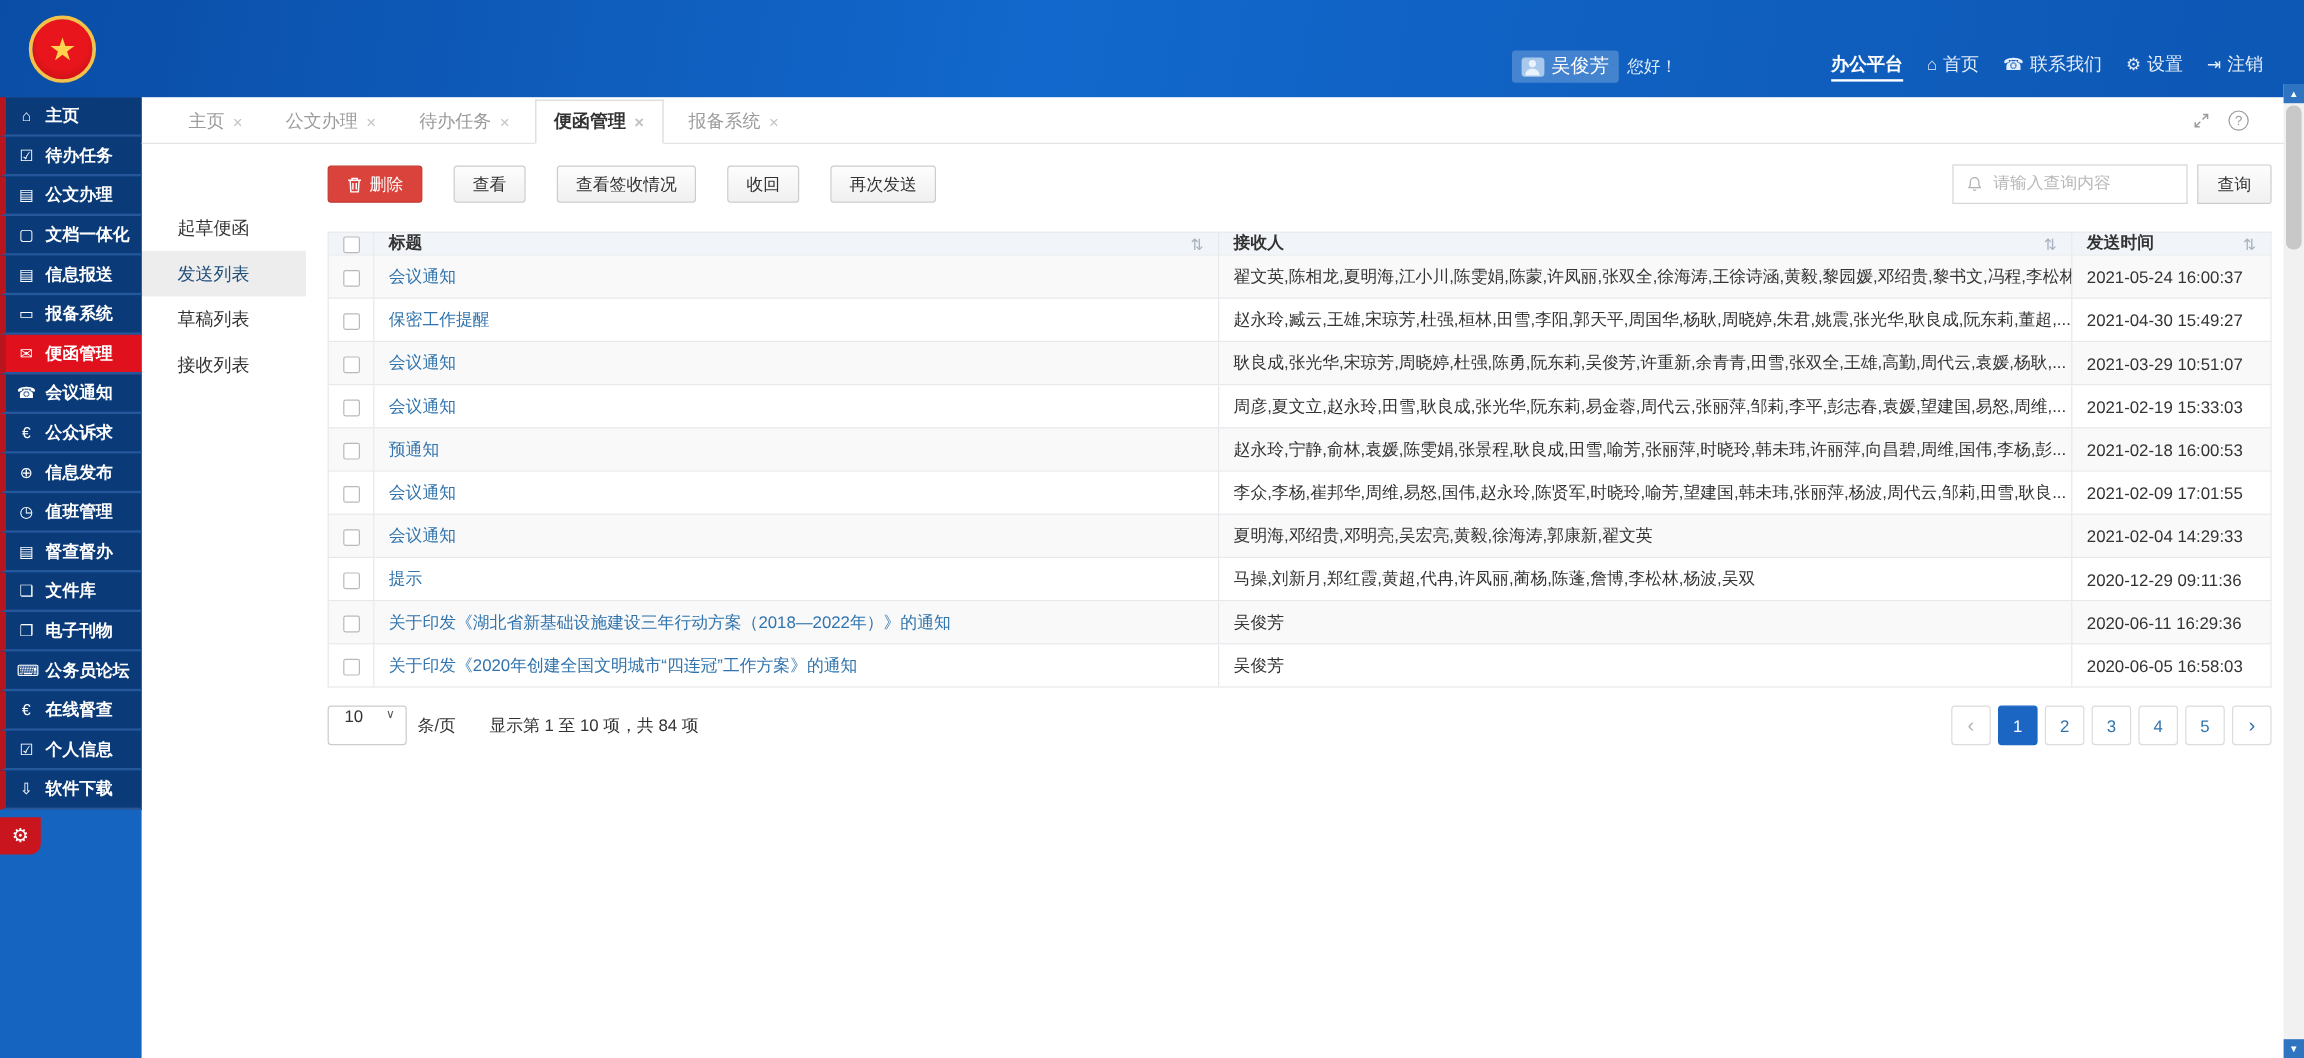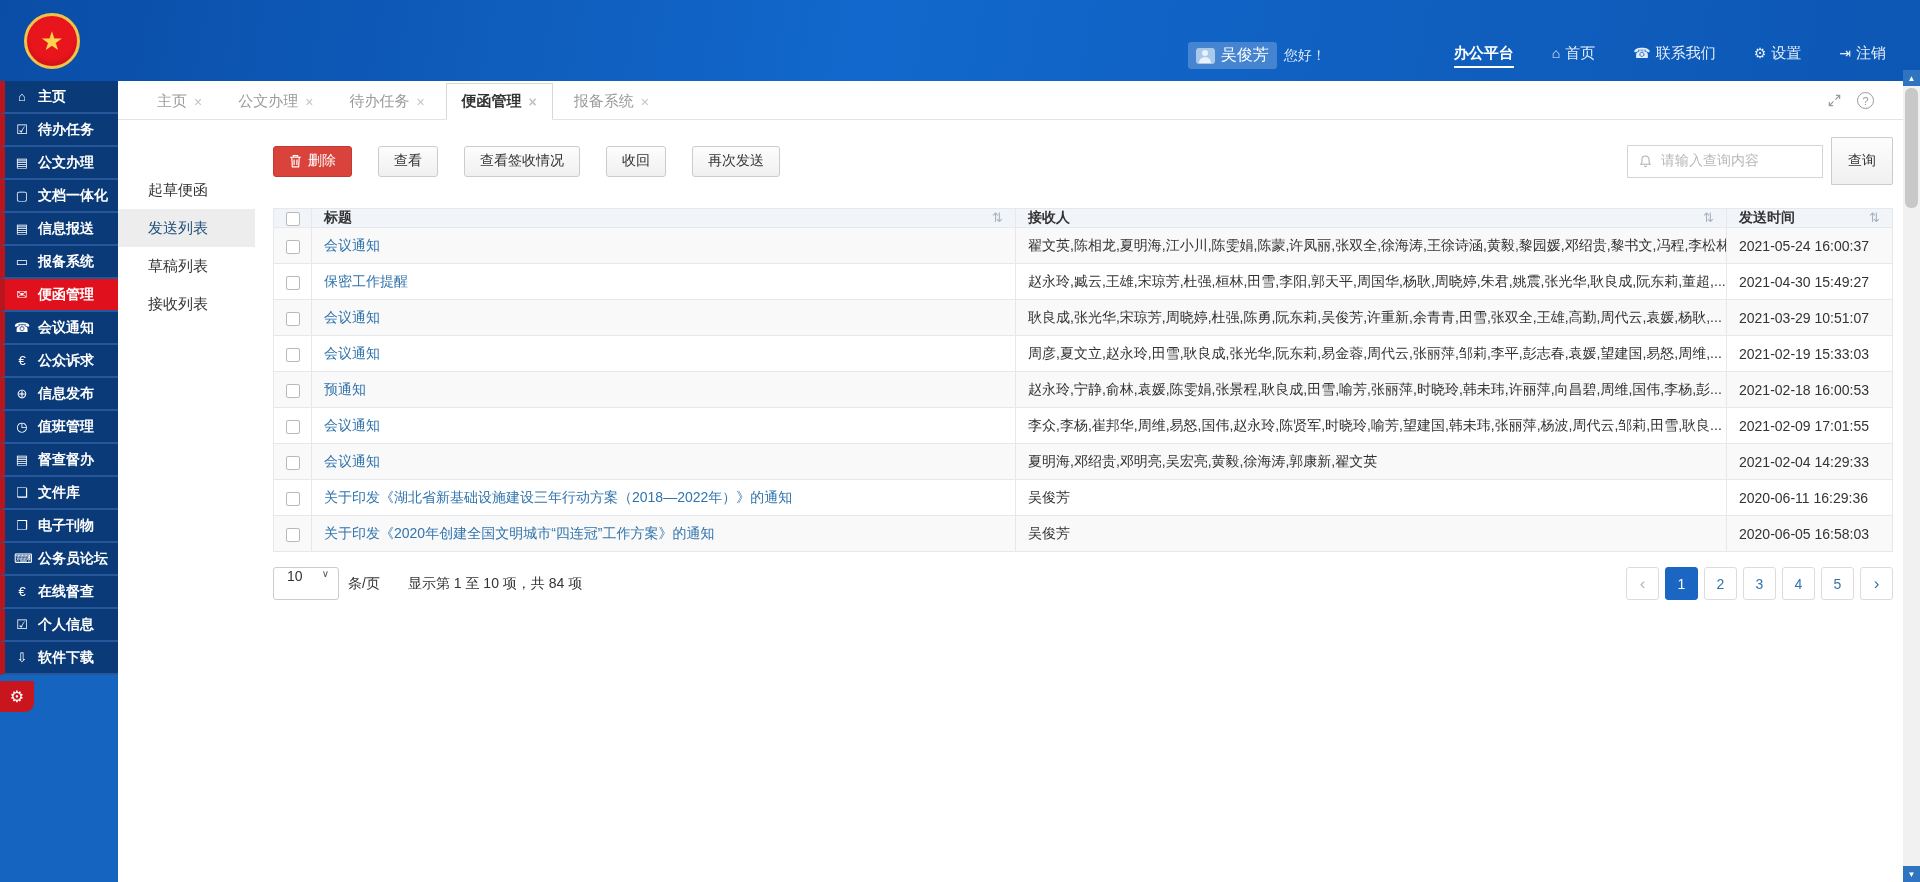--- a/index.html
+++ b/index.html
@@ -17,21 +17,21 @@
                   text-shadow:1px 2px 2px rgba(0,0,0,.35); }
   .header-right { margin-left:auto; display:flex; align-items:center; align-self:flex-end; padding-bottom:12px; }
   .user-area { display:flex; align-items:center; gap:7px; margin-right:128px; }
   .user-badge { display:flex; align-items:center; gap:6px; background:rgba(255,255,255,.22);
                 padding:3px 8px; border-radius:3px; }
   .avatar { width:19px; height:16px; background:#a9c9ec; border-radius:3px; position:relative; }
   .avatar::before { content:""; position:absolute; top:2px; left:6px; width:6px; height:6px; border-radius:50%; background:#eaf2fb; }
   .avatar::after  { content:""; position:absolute; bottom:1px; left:3px; width:12px; height:6px; border-radius:6px 6px 0 0; background:#eaf2fb; }
   .user-name { color:#fff; font-size:16px; }
   .user-greeting { color:#dcebfa; font-size:14px; }
-  .top-nav { display:flex; align-items:center; gap:38px; padding-right:34px; }
+  .top-nav { display:flex; align-items:center; gap:20px; padding-right:34px; }
   .nav-item { display:flex; align-items:center; gap:5px; color:#e4eefb; font-size:15px; padding-bottom:5px; cursor:pointer; }
   .nav-item .nicon { font-size:14px; }
   .nav-item.active { color:#fff; font-weight:bold; border-bottom:2px solid #fff; padding-bottom:3px; }
 
   
   .main-wrap { display:flex; height:801px; }
 
   
   .sidebar { width:118px; background:#1565c0; flex-shrink:0; position:relative; }
   .side-item { height:33px; display:flex; align-items:center; gap:8px; padding-left:9px;
@@ -62,27 +62,27 @@
 
   
   .toolbar { display:flex; align-items:center; }
   .btn { height:31px; padding:0 15px; border:1px solid #ccc; background:linear-gradient(#fdfdfd,#f0f0f0);
          border-radius:3px; font-size:14px; color:#333; margin-right:26px; display:flex; align-items:center; gap:6px; cursor:pointer; }
   .btn.danger { background:#d9433b; border-color:#c23a32; color:#fff; }
   .toolbar-right { margin-left:auto; display:flex; align-items:center; }
   .search-box { display:flex; align-items:center; gap:8px; width:196px; height:33px; border:1px solid #d5d5d5; padding:0 10px; background:#fff; }
   .search-box input { border:none; outline:none; flex:1; font-size:14px; color:#333; font-family:Liberation Mono, monospace; min-width:0; }
   .search-box input::placeholder { color:#b8b8b8; }
-  .search-btn { height:48px; padding:0 16px; border:1px solid #ccc; background:linear-gradient(#fdfdfd,#f0f0f0);
+  .search-btn { height:33px; padding:0 16px; border:1px solid #ccc; background:linear-gradient(#fdfdfd,#f0f0f0);
                 border-radius:0 2px 2px 0; font-size:14px; color:#333; margin-left:8px; cursor:pointer; }
 
   
   table { width:100%; border-collapse:collapse; table-layout:fixed; margin-top:23px; }
   th, td { border:1px solid #e6e8eb; padding:0 12px; white-space:nowrap; overflow:hidden; }
-  thead th { background:#f1f4f8; height:16px; font-size:14px; color:#333; text-align:center;font-family:Liberation Serif, serif; }
+  thead th { background:#f1f4f8; height:16px; font-size:14px; color:#333; text-align:center; }
   .th-flex { display:flex; align-items:center; justify-content:space-between; }
   .sort-icon { color:#a8b3c0; font-size:13px; font-weight:normal; cursor:pointer; }
   tbody td { height:36px; font-size:14px; color:#333; }
   tbody tr:nth-child(odd) { background:#f9f9f9; }
   tbody tr:nth-child(even) { background:#fff; }
   .cb { width:14px; height:14px; border:1px solid #b9b9b9; border-radius:2px; background:#fff; display:inline-block; vertical-align:middle; cursor:pointer; }
   a.row-link { color:#3174ad; text-decoration:none; cursor:pointer; }
 
   
   .pager-row { display:flex; align-items:center; margin-top:15px; font-size:14px; color:#333; }
@@ -357,20 +357,26 @@
               <td>2021-02-09 17:01:55</td>
             </tr>
             <tr>
               <td><span class="cb"></span></td>
               <td><a class="row-link">会议通知</a></td>
               <td>夏明海,邓绍贵,邓明亮,吴宏亮,黄毅,徐海涛,郭康新,翟文英</td>
               <td>2021-02-04 14:29:33</td>
             </tr>
             <tr>
               <td><span class="cb"></span></td>
+              <td><a class="row-link">提示</a></td>
+              <td>马操,刘新月,郑红霞,黄超,代冉,许凤丽,蔺杨,陈蓬,詹博,李松林,杨波,吴双</td>
+              <td>2020-12-29 09:11:36</td>
+            </tr>
+            <tr>
+              <td><span class="cb"></span></td>
               <td><a class="row-link">关于印发《湖北省新基础设施建设三年行动方案（2018—2022年）》的通知</a></td>
               <td>吴俊芳</td>
               <td>2020-06-11 16:29:36</td>
             </tr>
             <tr>
               <td><span class="cb"></span></td>
               <td><a class="row-link">关于印发《2020年创建全国文明城市“四连冠”工作方案》的通知</a></td>
               <td>吴俊芳</td>
               <td>2020-06-05 16:58:03</td>
             </tr>

